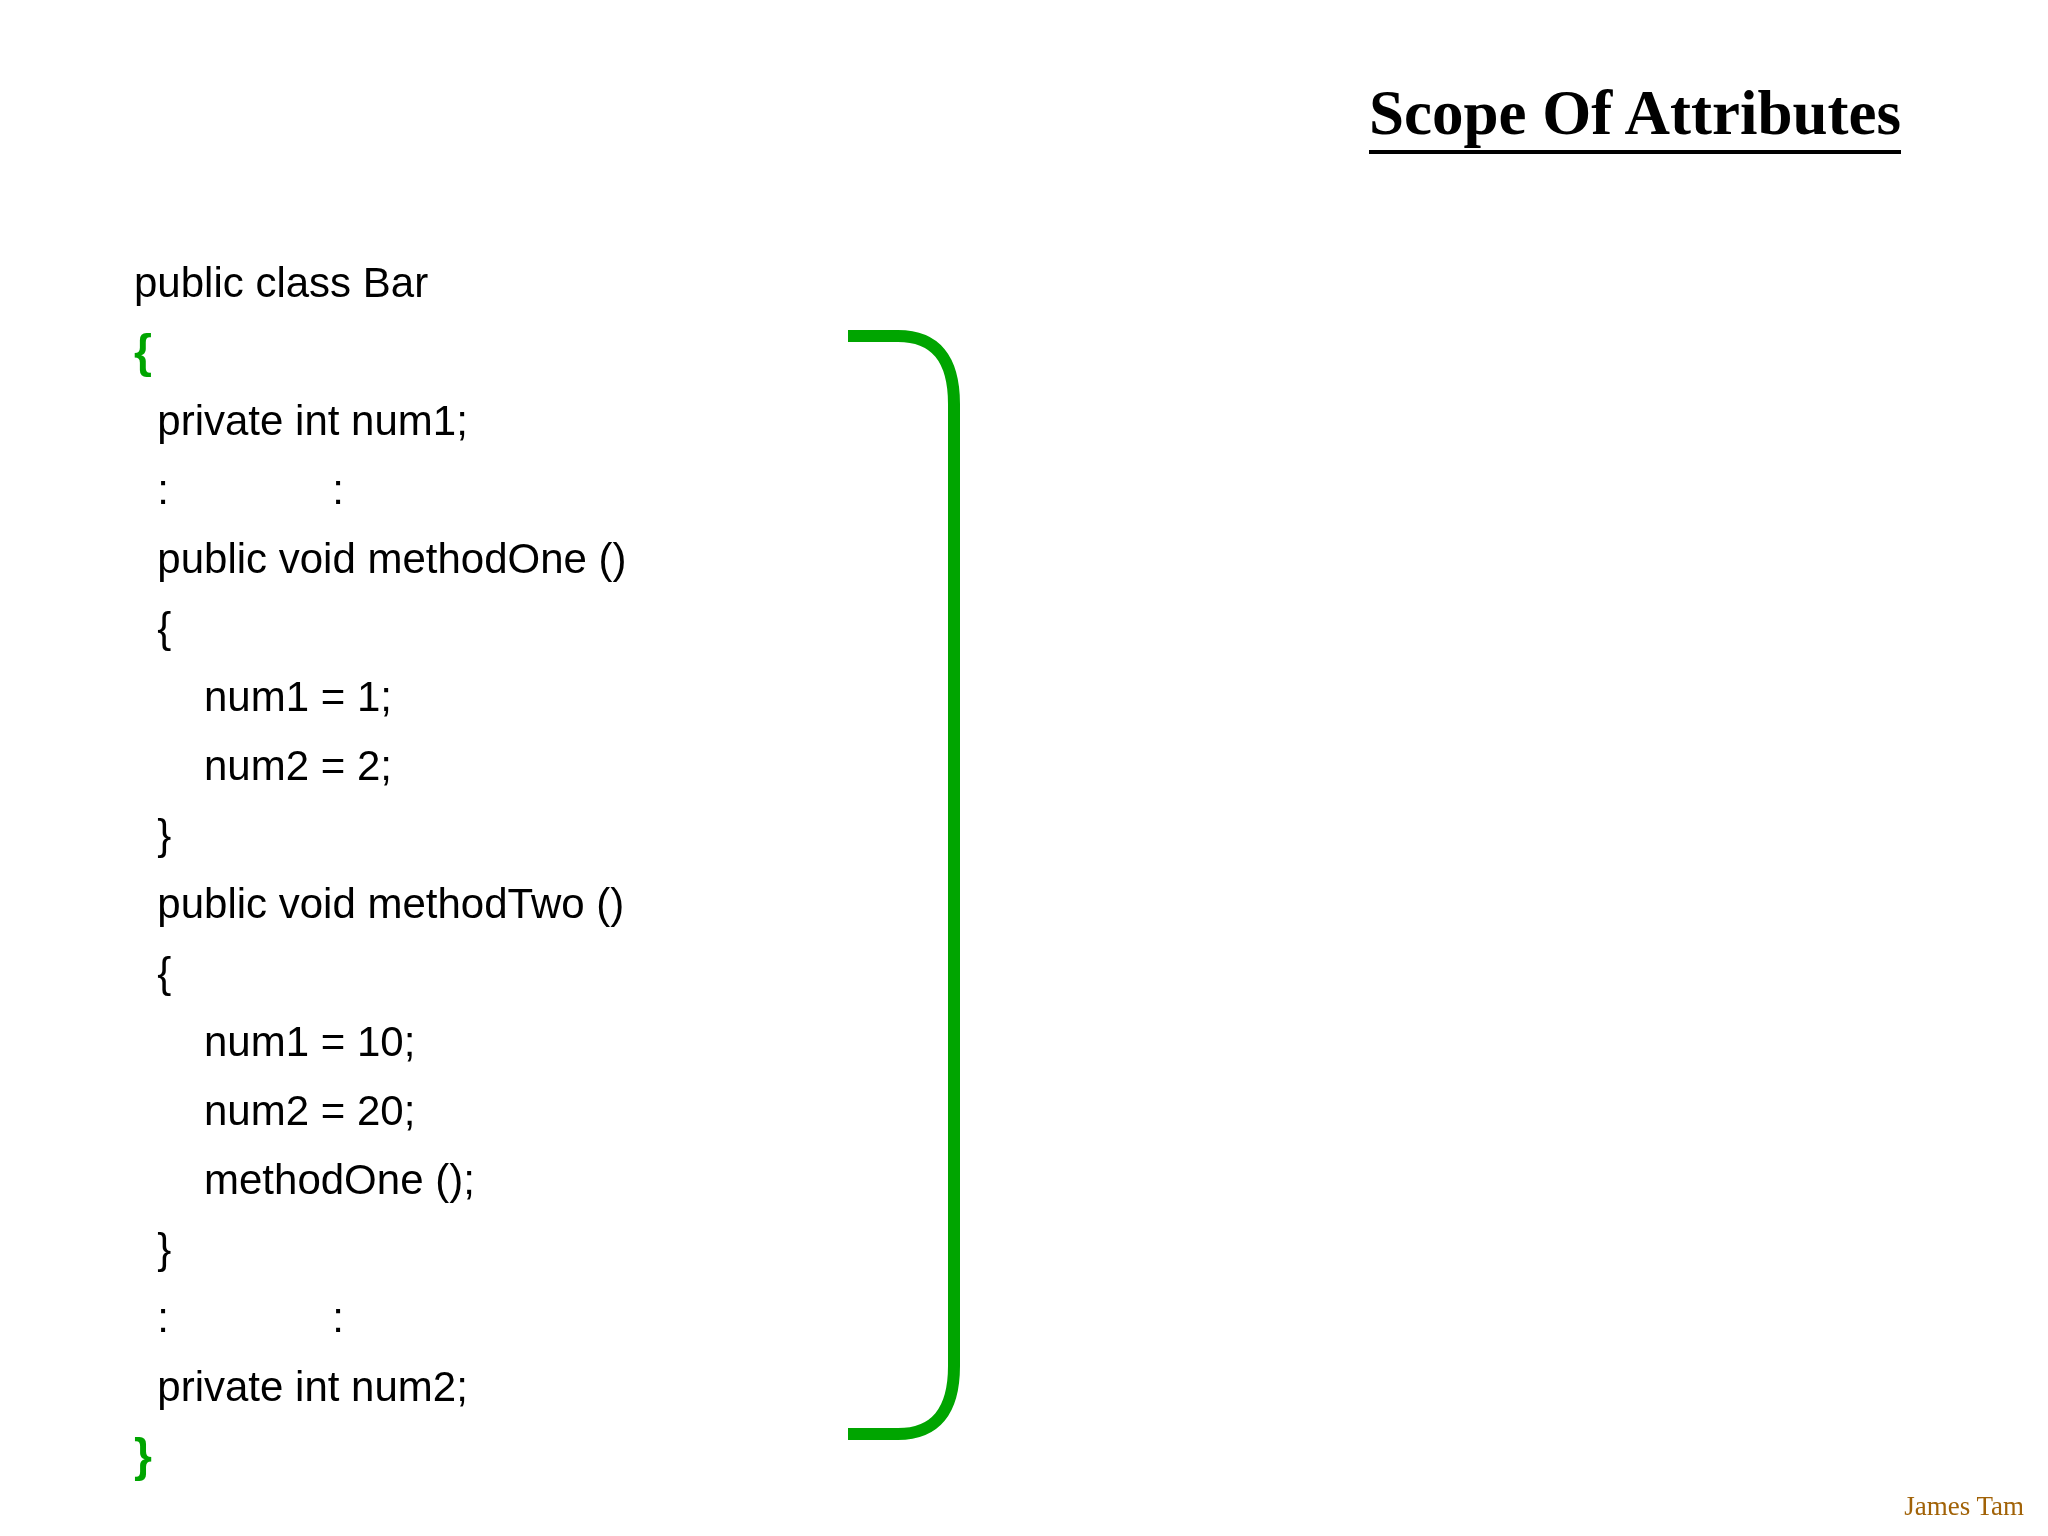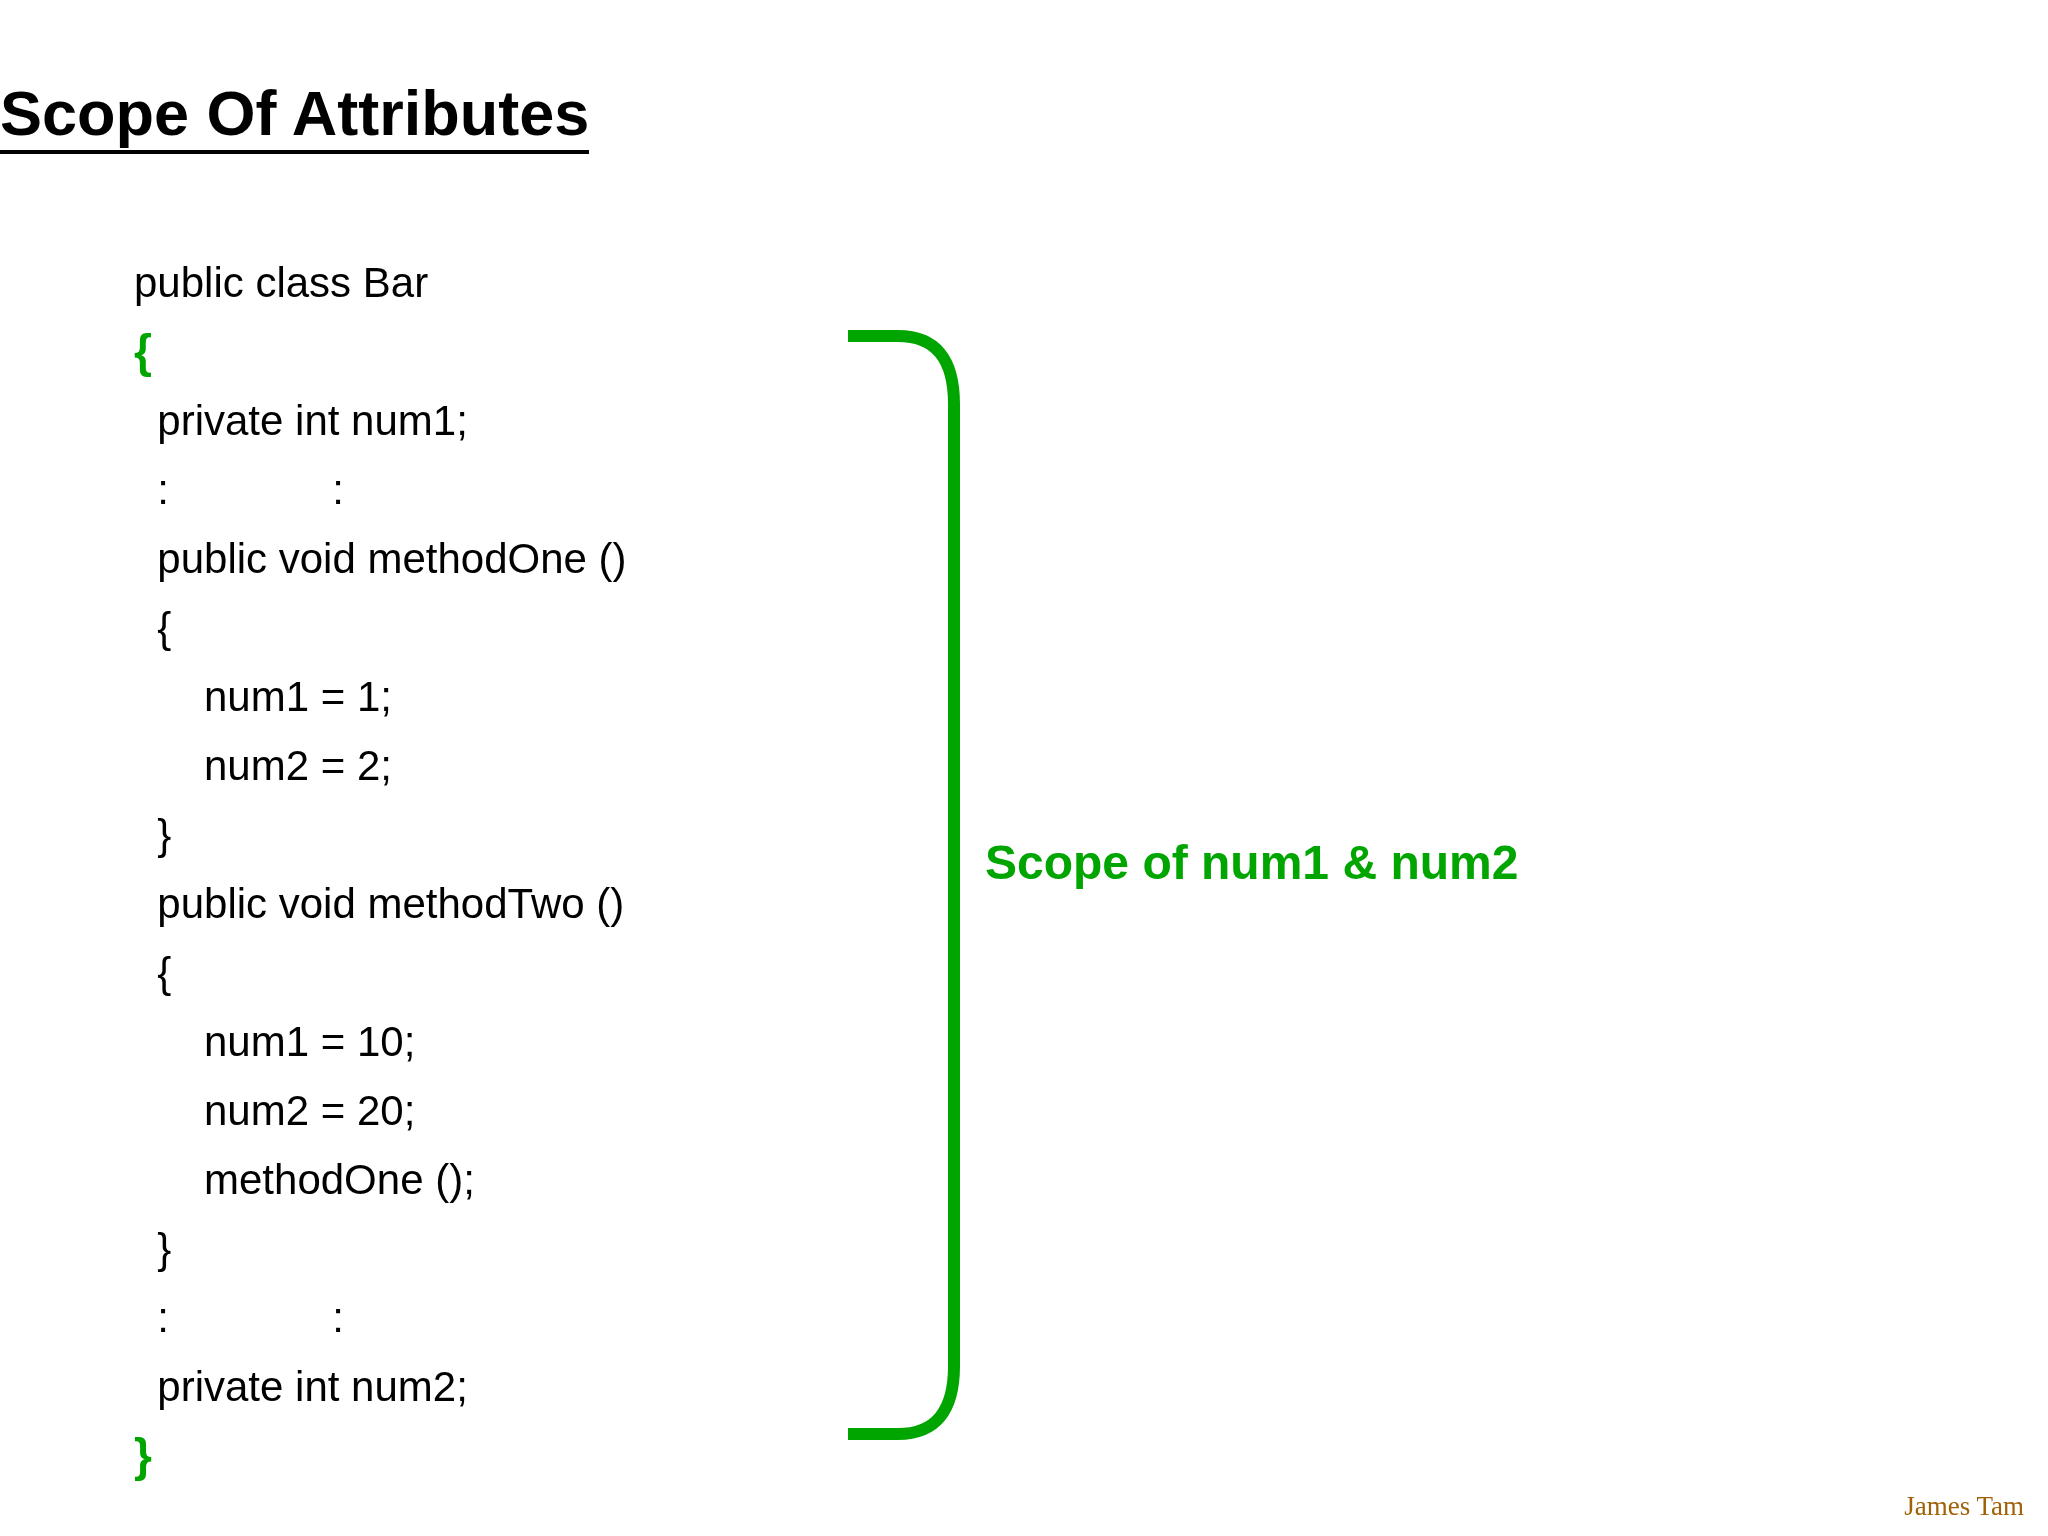--- a/index.html
+++ b/index.html
@@ -15,22 +15,22 @@
     overflow: hidden;
     font-family: "Liberation Sans", sans-serif;
   }
 
   
   #slide-title {
     position: absolute;
     top: 78px;
     left: 0;
     width: 1901px;
-    text-align: left;
-    font-family: Liberation Sans, sans-serif;
+    text-align: right;
+    font-family: Liberation Serif, serif;
     font-weight: bold;
     font-size: 63px;
     line-height: 70px;
     color: #000000;
     letter-spacing: 0px;
     white-space: nowrap;
   }
   #slide-title .title-underline {
     border-bottom: 4px solid #000000;
     padding-bottom: 2px;
@@ -105,17 +105,16 @@
   </div>
 
   <div id="code-block"><div class="code-line">public class Bar</div><div class="code-line brace-green">{</div><div class="code-line">  private int num1;</div><div class="code-line">  :              :</div><div class="code-line">  public void methodOne ()</div><div class="code-line">  {</div><div class="code-line">      num1 = 1;</div><div class="code-line">      num2 = 2;</div><div class="code-line">  }</div><div class="code-line">  public void methodTwo ()</div><div class="code-line">  {</div><div class="code-line">      num1 = 10;</div><div class="code-line">      num2 = 20;</div><div class="code-line">      methodOne ();</div><div class="code-line">  }</div><div class="code-line">  :              :</div><div class="code-line">  private int num2;</div><div class="code-line brace-green">}</div></div>
 
   <div id="scope-bracket">
     <svg width="140" height="1110" viewBox="0 0 140 1110" xmlns="http://www.w3.org/2000/svg" aria-hidden="true">
       <path d="M 8 6 L 58 6 Q 114 6 114 74 L 114 1036 Q 114 1104 58 1104 L 8 1104" fill="none" stroke="#00A500" stroke-width="12" stroke-linecap="butt" stroke-linejoin="round"></path>
     </svg>
   </div>
 
-  <div id="scope-label">Scope of num1 &amp; num2</div>
 
   <div id="footer-author">James Tam</div>
 
 </div>
 
 </body></html>

